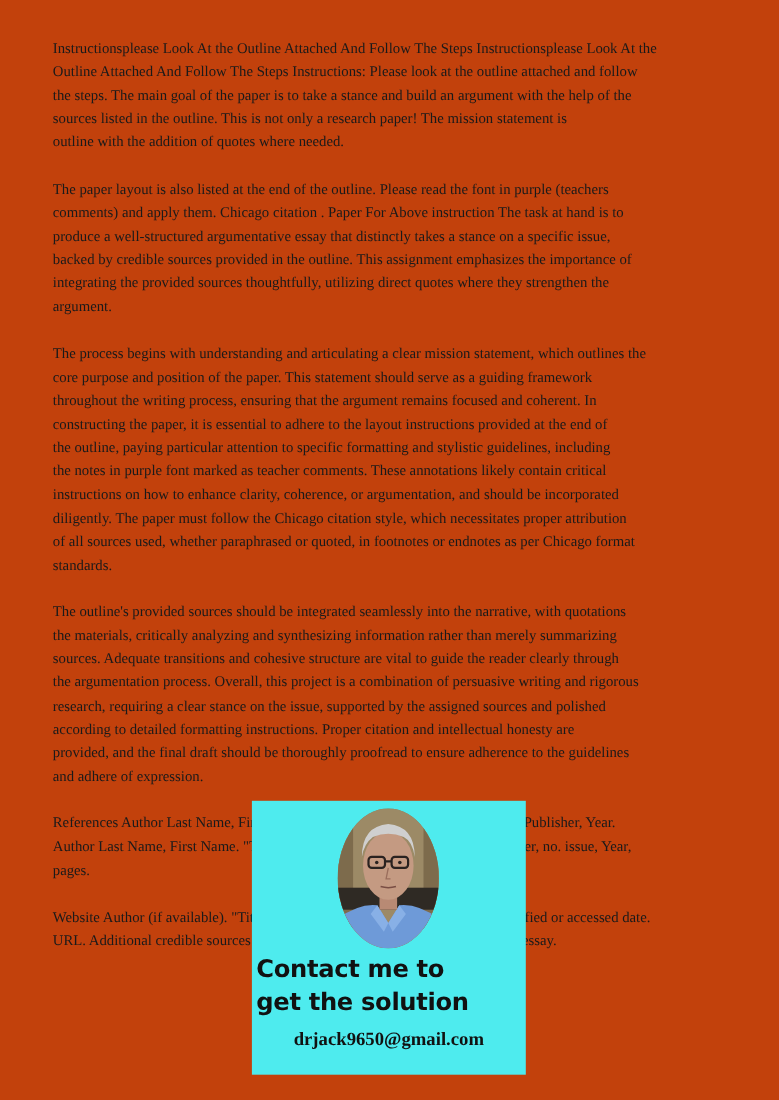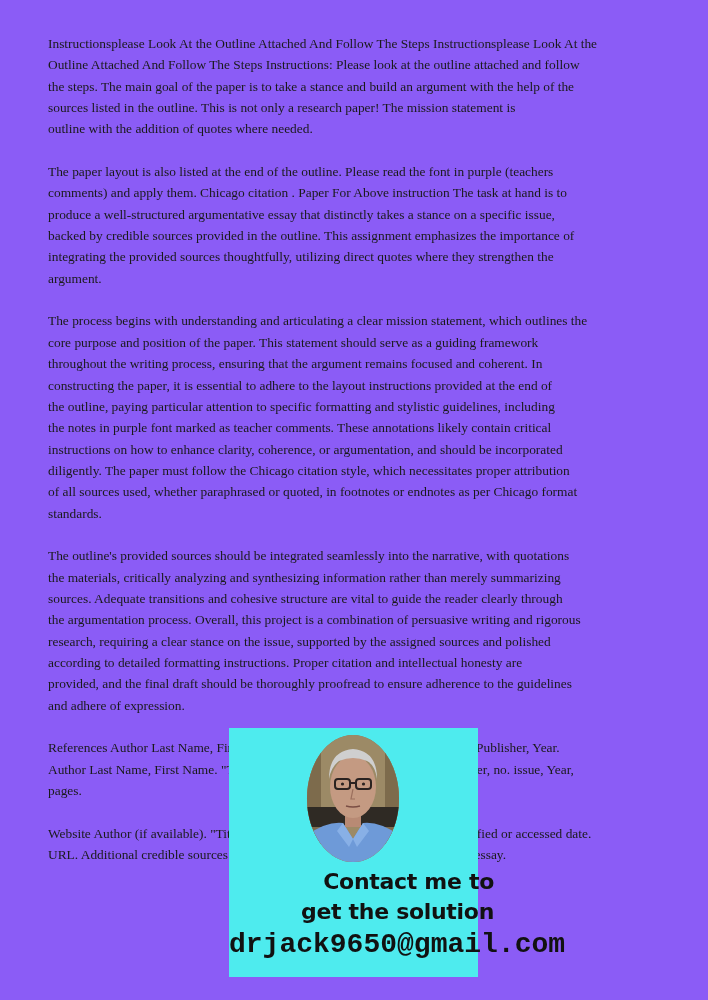--- a/index.html
+++ b/index.html
@@ -12,21 +12,21 @@
     height: 1000px;
     position: relative;
     overflow: hidden;
   }
   .page {
     position: absolute;
     left: 0;
     top: 0;
     width: 708px;
     height: 1000px;
-    background: #8b5cf6;
+    background: #c2410c;
   }
   .content {
     position: absolute;
     left: 48px;
     top: 33px;
     width: 640px;
     font-family: "Liberation Serif", "DejaVu Serif", serif;
     font-size: 13.4px;
     line-height: 21.35px;
     color: #1a1a1a;
@@ -57,41 +57,41 @@
     overflow: hidden;
     background: #8a7a5a;
   }
   .portrait svg {
     display: block;
     width: 92px;
     height: 127px;
   }
   .cta {
     position: absolute;
-    left: 16px;
+    left: 4px;
     width: 249px;
-    text-align: right;
+    text-align: left;
     font-family: "DejaVu Sans", "Liberation Sans", sans-serif;
     font-weight: bold;
     font-size: 22px;
     color: #111111;
     line-height: 30px;
     letter-spacing: -0.3px;
   }
   .cta-1 { top: 139px; }
   .cta-2 { top: 169px; }
   .email {
     position: absolute;
     left: 0;
     top: 203px;
     width: 249px;
     text-align: center;
-    font-family: Liberation Mono, monospace;
+    font-family: Liberation Serif, serif;
     font-weight: bold;
-    font-size: 28px;
+    font-size: 17px;
     color: #111111;
     line-height: 28px;
   }
 </style>
 </head>
 <body>
 
 <div class="page">
   <div class="content">
 

